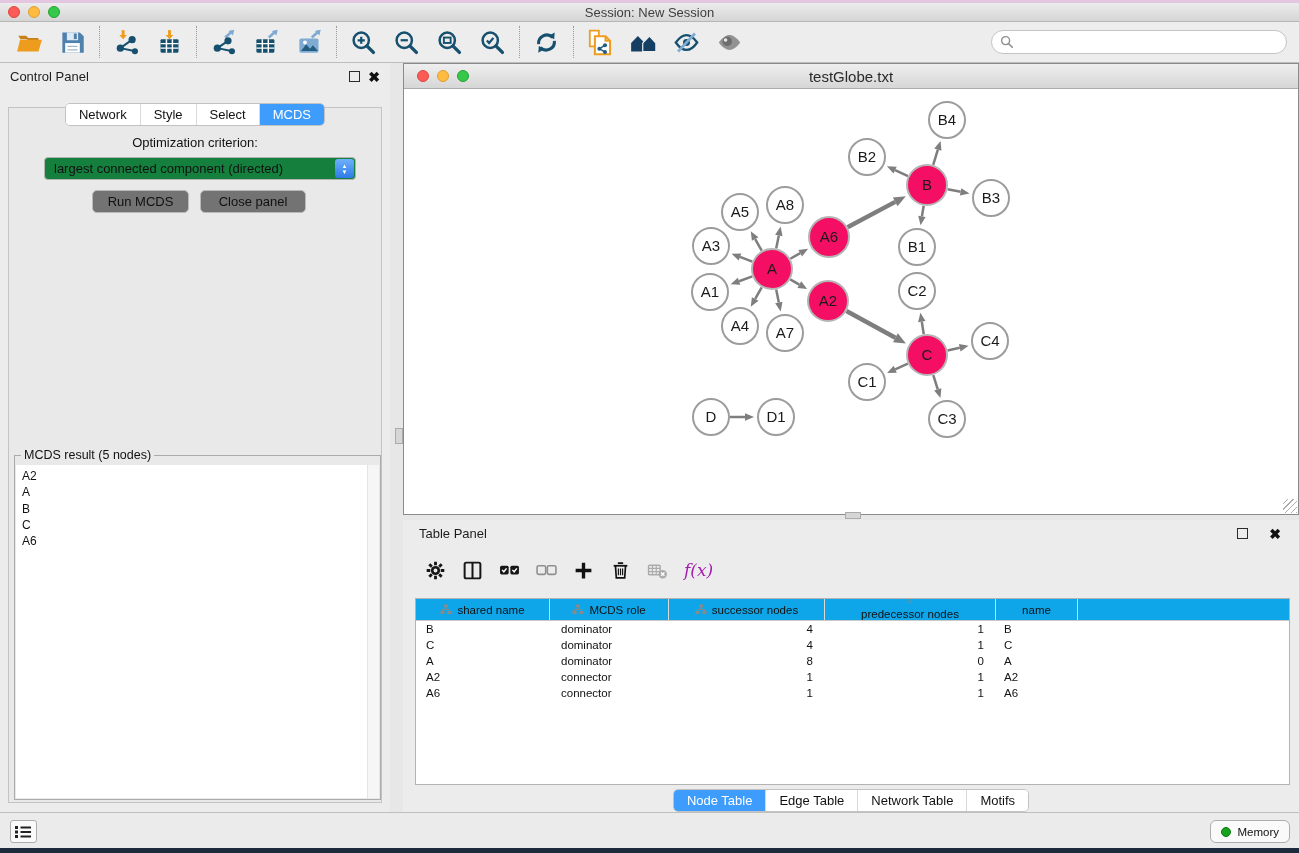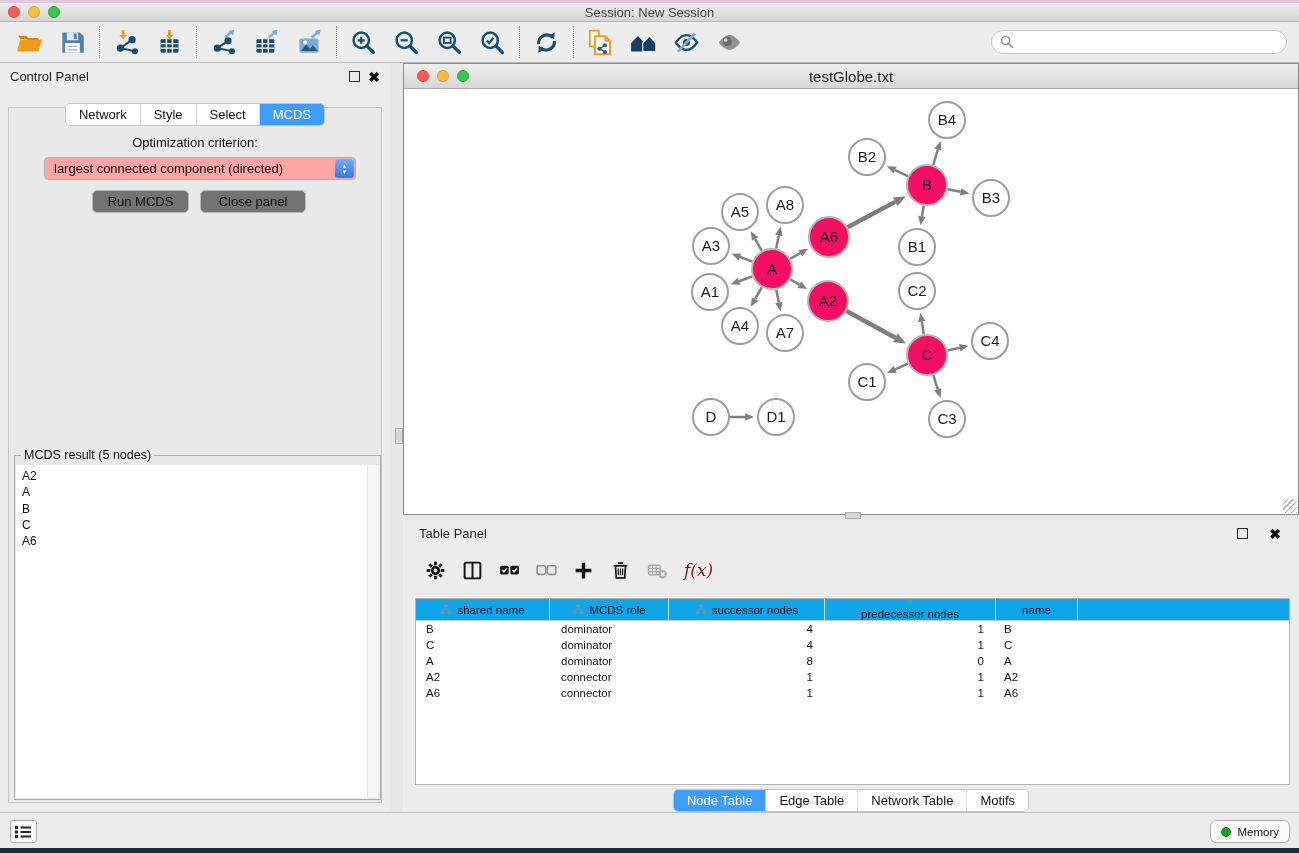--- a/index.html
+++ b/index.html
@@ -43,21 +43,21 @@
   .control-panel .close-btn { margin-left:8px; }
   .cp-content { position:absolute; left:8px; top:44px; width:374px; height:696px;
     background:#E9E9E9; border:1px solid #C3C3C3; }
   .seg { display:inline-flex; background:#FFF; border:1px solid #C2C2C2; border-radius:5px; overflow:hidden; }
   .seg button { padding:3px 13px; font-size:13px; background:#FFF; border:none;
     border-left:1px solid #D9D9D9; color:#111; cursor:pointer; white-space:nowrap; }
   .seg button:first-child { border-left:none; }
   .seg button.active { background:#3E9CFD; color:#FFF; }
   .control-tabs-wrap { position:absolute; left:0; top:40px; width:390px; text-align:center; }
   .opt-label { position:absolute; left:0; top:72px; width:390px; text-align:center; font-size:13px; color:#111; }
-  .dropdown { position:absolute; left:44px; top:94px; width:312px; height:23px; background:#fca5a5;
+  .dropdown { position:absolute; left:44px; top:94px; width:312px; height:23px; background:#15803d;
     border:1px solid #B3B3B3; border-radius:4px; font-size:13px; color:#111;
     display:flex; align-items:center; padding-left:9px; cursor:pointer; }
   .stepper { position:absolute; right:1px; top:1px; width:19px; height:19px; border-radius:3px;
     background:linear-gradient(#6FB1F9,#2E7BE8); color:#FFF; display:flex; flex-direction:column;
     align-items:center; justify-content:center; font-size:6px; line-height:6px; }
   .cp-btn { position:absolute; top:127px; height:23px; background:#737373; border:1px solid #B9B9B9;
     border-radius:5px; font-size:13px; color:#111; cursor:pointer;
     font-family:"Liberation Sans","DejaVu Sans",sans-serif; }
   .run-btn { left:92px; width:97px; }
   .closep-btn { left:200px; width:106px; }
@@ -89,21 +89,21 @@
   .table-panel { position:absolute; left:403px; top:520px; width:896px; height:292px; background:#ECECEC; }
   .table-panel .panel-head { padding:0 18px 0 16px;gap:12px; }
   .table-panel .float-btn { margin-left:auto; }
   .table-panel .close-btn { margin-left:9px; }
   .tp-toolbar { position:absolute; left:0; top:27px; width:100%; height:46px;
     display:flex; align-items:center; gap:16px; padding-left:22px; }
   .tpb { background:none; border:none; cursor:pointer; display:flex; align-items:center; justify-content:center; }
   .tpb svg { width:21px; height:21px; }
   .tpb.disabled { cursor:default; }
   .fx { font-family:"DejaVu Serif","Liberation Serif",serif; font-style:italic;
-    font-size:17px; color:#7f1d1d; }
+    font-size:17px; color:#a21caf; }
   .ttable { position:absolute; left:12px; top:78px; right:9px; bottom:27px;
     background:#FFF; border:1px solid #B3B3B3; overflow:hidden; }
   .thead { display:flex; height:22px; background:#0ea5e9; border-bottom:1px solid #C9C9C9; }
   .th { display:flex; align-items:center; justify-content:center; gap:5px;
     font-size:11.5px; color:#111; border-right:1px solid #D8D8D8; height:100%; }
   .trow { display:flex; height:16px; }
   .td { font-size:11.5px; color:#111; line-height:16px; white-space:nowrap; overflow:hidden; }
   .c0 { width:134px; padding-left:10px; }
   .c1 { width:119px; padding-left:11px; }
   .c2 { width:156px; text-align:right; padding-right:12px; }

